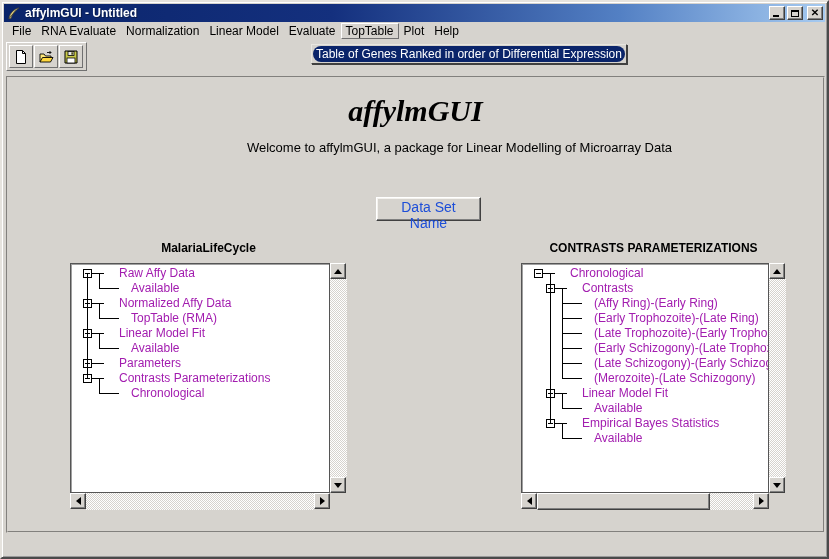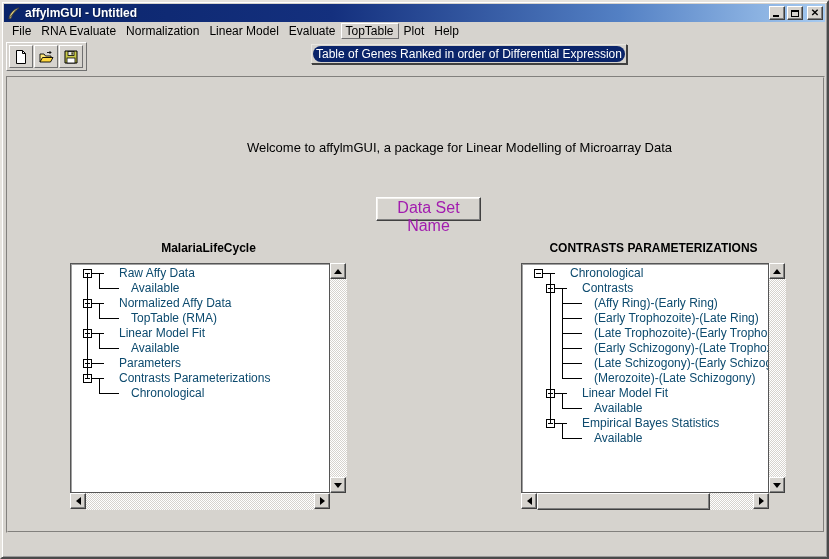--- a/index.html
+++ b/index.html
@@ -74,37 +74,37 @@
     position:absolute; left:0; top:16px; width:100%; text-align:center;
     font-family:"Liberation Serif", serif; font-style:italic; font-weight:bold;
     font-size:30px; color:#000;
   }
   .welcome {
     position:absolute; left:0; top:62px; width:100%; text-align:center;
     font-size:13px; color:#000;margin-left:44px;
   }
   .dataset-btn {
     position:absolute; left:368px; top:119px; width:105px; height:24px;
-    background:#d6d3ce; font-family:"Liberation Sans", sans-serif; font-size:16px; color:#a21caf;
+    background:#d6d3ce; font-family:"Liberation Sans", sans-serif; font-size:14px; color:#1d4ed8;
     border:1px solid; border-color:#ffffff #404040 #404040 #ffffff;
     box-shadow: inset -1px -1px 0 #808080, inset 1px 1px 0 #f4f2ee;
   }
   .tree-title { position:absolute; top:163px; font-size:12px; font-weight:bold; text-align:center; }
   .tree-title.left  { left:62px;  width:277px; }
   .tree-title.right { left:513px; width:265px; }
 
   
   .tree-widget { position:absolute; top:185px; display:grid; grid-template-rows:230px 17px; }
   .tree-widget.left  { left:62px;  grid-template-columns:260px 17px; }
   .tree-widget.right { left:513px; grid-template-columns:248px 17px; }
   .tree-content {
     position:relative; background:#fff; overflow:hidden;
     border:1px solid #555; box-shadow: inset 1px 1px 0 #a0a0a0;
   }
-  .tree-label { position:absolute; height:15px; line-height:15px; font-size:12px; white-space:nowrap; color:#0c4a6e; }
+  .tree-label { position:absolute; height:15px; line-height:15px; font-size:12px; white-space:nowrap; color:#a21caf; }
   .tree-line  { position:absolute; height:1px; background:#000; }
   .tree-vline { position:absolute; width:1px;  background:#000; }
   .tree-box   { position:absolute; width:9px; height:9px; border:1px solid #000; background:#fff; }
   .bh { position:absolute; left:1px; top:3px; width:5px; height:1px; background:#000; }
   .bv { position:absolute; left:3px; top:1px; width:1px; height:5px; background:#000; }
 
   
   .vsb { grid-column:2; grid-row:1; display:flex; flex-direction:column; width:17px; }
   .hsb { grid-column:1; grid-row:2; display:flex; height:17px; }
   .corner { grid-column:2; grid-row:2; background:#d6d3ce; }
@@ -187,20 +187,21 @@
           <path d="M2 2 h12 v12 h-12 z" fill="#c9c94a" stroke="#000"></path>
           <rect x="5" y="2.5" width="6" height="4" fill="#e8e8e8" stroke="#000" stroke-width="0.8"></rect>
           <rect x="8.3" y="3.3" width="1.8" height="2.4" fill="#55551a"></rect>
           <rect x="4" y="9" width="8" height="5" fill="#ffffff" stroke="#000" stroke-width="0.8"></rect>
         </svg>
       </div>
     </div>
   </div>
 
   <div class="main-panel">
+    <div class="heading">affylmGUI</div>
     <div class="welcome">Welcome to affylmGUI, a package for Linear Modelling of Microarray Data</div>
     <button class="dataset-btn">Data Set Name</button>
 
     <div class="tree-title left">MalariaLifeCycle</div>
     <div class="tree-title right">CONTRASTS PARAMETERIZATIONS</div>
 
     <div class="tree-widget left">
       <div class="tree-content" id="left-tree">
           <div class="tree-label" style="left: 48px; top: 2px;">Raw Affy Data</div>
           <div class="tree-line" style="left: 21px; width: 12px; top: 9px;"></div>

